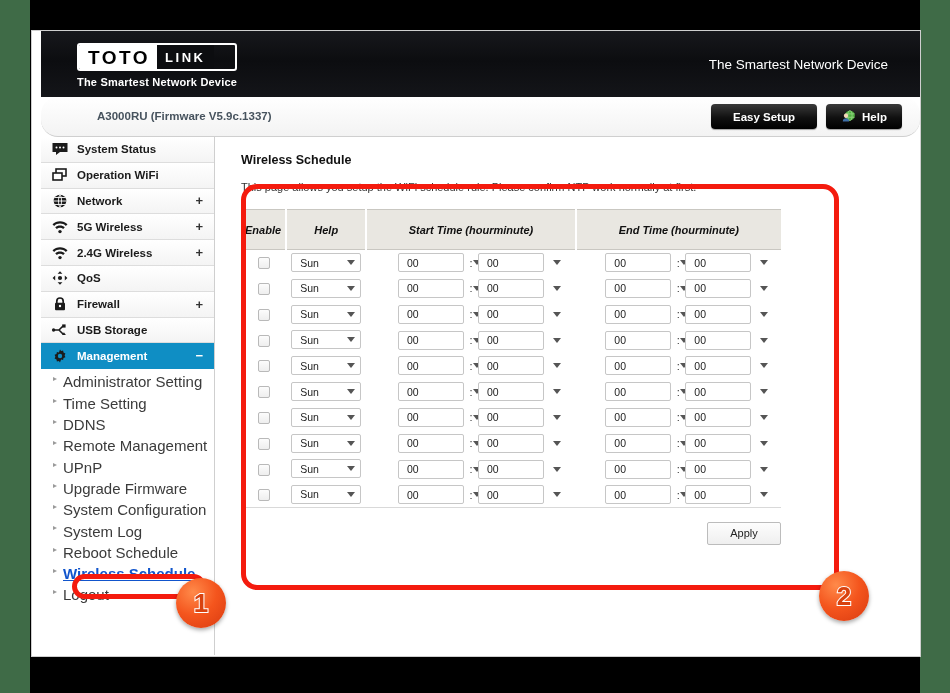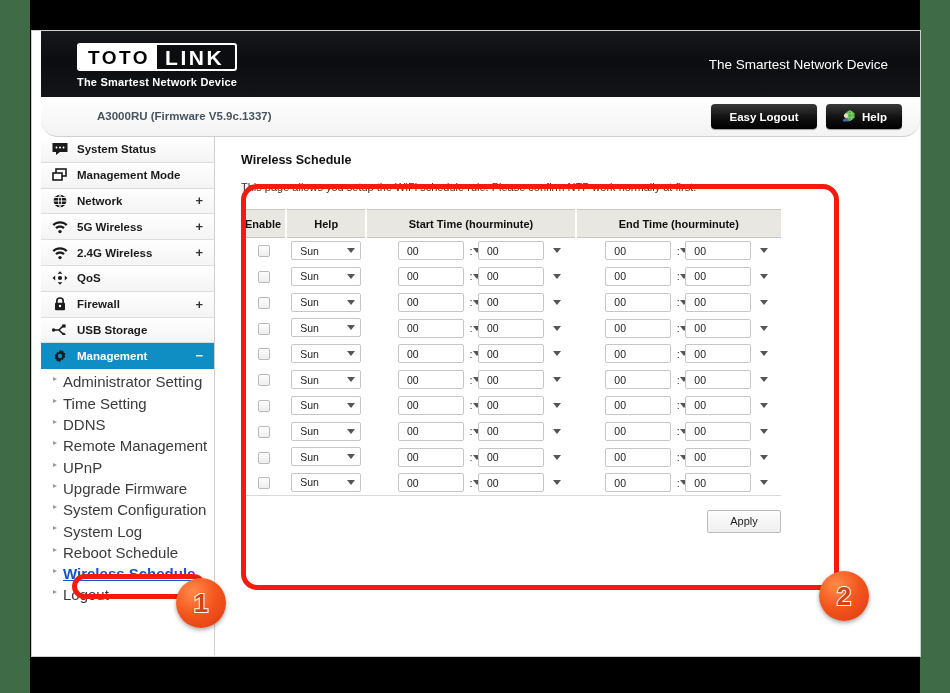--- a/index.html
+++ b/index.html
@@ -38,21 +38,21 @@
     height: 28px;
     overflow: hidden;
   }
   .logo-toto {
     background: #ffffff; color: #000000;
     font-weight: bold; font-size: 19px; letter-spacing: 2.5px;
     padding: 0 7px 0 9px; display: flex; align-items: center; line-height: 1;
   }
   .logo-link {
     background: #0c0d10; color: #ffffff;
-    font-weight: bold; font-size: 21px; letter-spacing: 2.5px;
+    font-weight: bold; font-size: 13px; letter-spacing: 2.5px;
     padding: 0 9px 0 8px; display: flex; align-items: center; line-height: 1;
   }
   .logo-tag {
     color: #ffffff; font-size: 11px; font-weight: bold;
     text-align: center; margin-top: 5px; letter-spacing: .2px;
   }
   .banner-slogan {
     position: absolute; right: 32px; top: 26px;
     color: #ffffff; font-size: 13.5px;
   }
@@ -125,21 +125,21 @@
   .panel-title { font-size: 12.5px; font-weight: bold; color: #111111; margin-bottom: 14px; }
   .panel-desc { font-size: 11px; color: #333333; margin-bottom: 16px; }
 
   table.sched { width: 540px; border-collapse: collapse; }
   table.sched thead th {
     background: #e9e7e1;
     border-top: 1px solid #c9c7c1;
     border-bottom: 1px solid #c9c7c1;
     border-right: 2px solid #ffffff;
     font-size: 11px; font-weight: bold; color: #111111;
-    height: 28px; text-align: center;
+    height: 40px; text-align: center; font-style: italic;
   }
   table.sched thead th:last-child { border-right: none; }
   th.c-enable { width: 44px; }
   th.c-week   { width: 78px; }
   th.c-start  { width: 204px; }
   th.c-end    { width: 200px; }
 
   table.sched tbody td { height: 25.8px; text-align: center; vertical-align: middle; padding: 0; }
   tbody tr:last-child td { border-bottom: 1px solid #d9d9d9; }
 
@@ -223,21 +223,21 @@
       </div>
       <div class="logo-tag">The Smartest Network Device</div>
     </div>
     <div class="banner-slogan">The Smartest Network Device</div>
   </div>
 
   <div class="subheader">
     <div class="firmware">A3000RU (Firmware V5.9c.1337)</div>
     <div class="hdr-buttons">
       <div class="hdr-btn easy">
-        <span>Easy Logout</span>
+        <span>Easy Setup</span>
       </div>
       <div class="hdr-btn help">
         <svg class="help-ico" viewBox="0 0 16 16">
           <circle cx="9.5" cy="7" r="5.2" fill="#4fae3f"></circle>
           <path d="M4.6 5.2h9.8M4.6 8.8h9.8" stroke="#8fd27f" stroke-width="1" fill="none"></path>
           <ellipse cx="9.5" cy="7" rx="2.3" ry="5.2" fill="none" stroke="#8fd27f" stroke-width="1"></ellipse>
           <circle cx="5.3" cy="7.2" r="2.3" fill="#f5d7b8"></circle>
           <path d="M1.9 13.2c0-2.2 1.5-3.4 3.4-3.4s3.4 1.2 3.4 3.4z" fill="#3f6fa8"></path>
         </svg>
         <span>Help</span>
@@ -258,21 +258,21 @@
         </svg>
         <span class="lbl">System Status</span>
         <span class="exp"></span>
       </div>
 
       <div class="nav-item">
         <svg class="ico" viewBox="0 0 18 16">
           <rect x="5" y="2" width="10" height="7" fill="none" stroke="#1b1b1b" stroke-width="1.6"></rect>
           <rect x="2" y="6" width="9" height="7" fill="#fff" stroke="#1b1b1b" stroke-width="1.6"></rect>
         </svg>
-        <span class="lbl">Management Mode</span>
+        <span class="lbl">Operation WiFi</span>
         <span class="exp"></span>
       </div>
 
       <div class="nav-item">
         <svg class="ico" viewBox="0 0 18 16">
           <circle cx="9" cy="8" r="6.3" fill="#1b1b1b"></circle>
           <path d="M2.7 8h12.6M9 1.7c2 2.3 2 10.3 0 12.6M9 1.7C7 4 7 12 9 14.3M3.8 4.5h10.4M3.8 11.5h10.4" stroke="#fff" stroke-width=".9" fill="none"></path>
         </svg>
         <span class="lbl">Network</span>
         <span class="exp">+</span>

